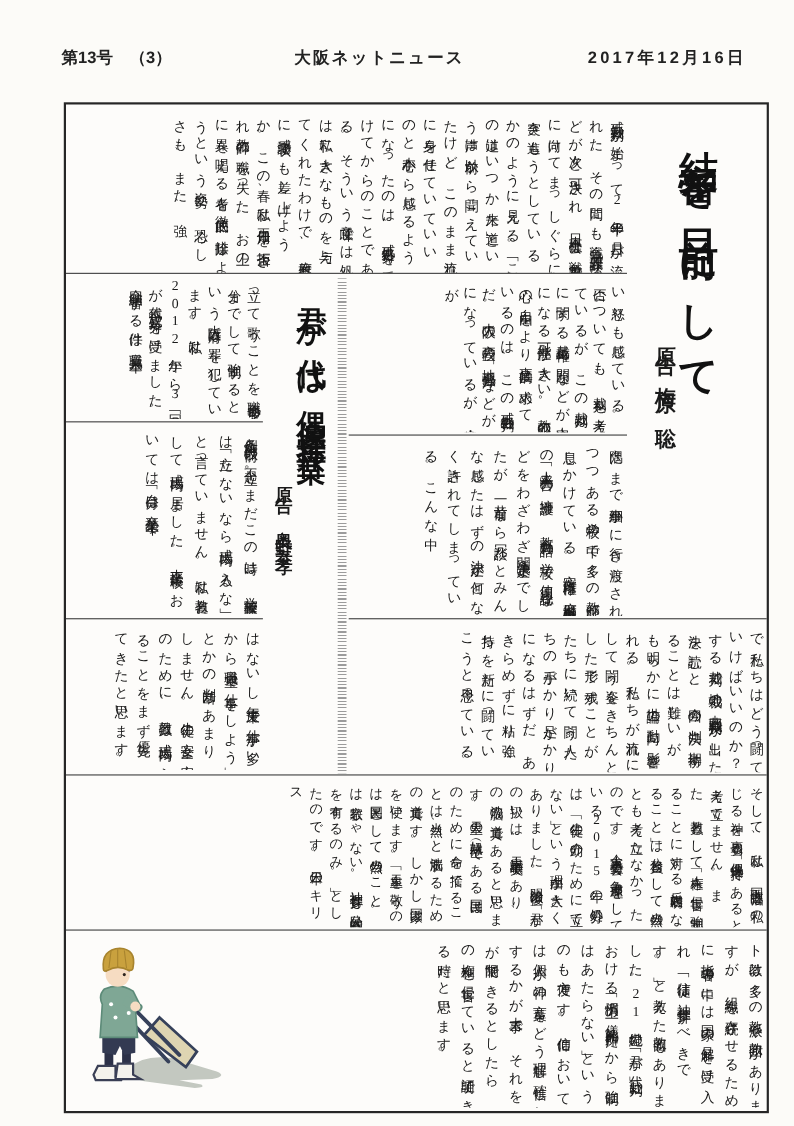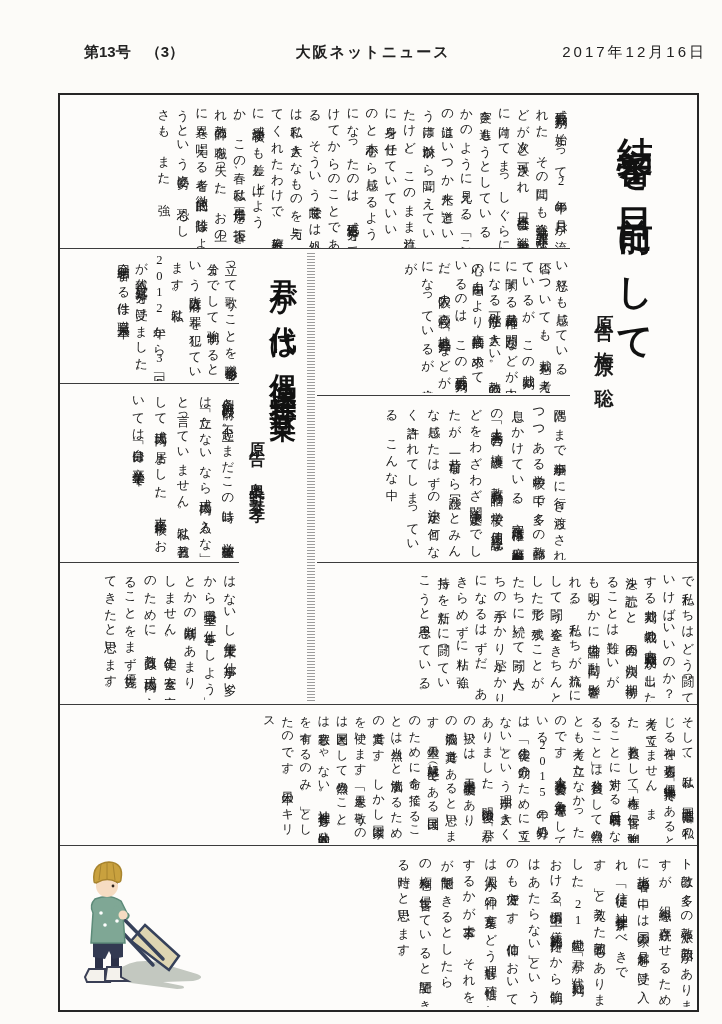--- a/index.html
+++ b/index.html
@@ -3,28 +3,28 @@
 <meta charset="utf-8">
 <style>
   html,body{margin:0;padding:0;background:#e9e7e2;}
   #screen{
     position:relative;width:722px;height:1024px;margin:0 auto;
     background:#fcfbf8;overflow:hidden;
     font-family:"Liberation Serif","DejaVu Serif",serif;color:#1e1e1e;
   }
   
   #header{
-    position:absolute;left:72px;top:36px;width:637px;height:26px;
+    position:absolute;left:44px;top:36px;width:637px;height:26px;
     display:flex;justify-content:space-between;align-items:flex-end;
     font-family:"Liberation Sans","DejaVu Sans",sans-serif;
     font-size:15px;font-weight:bold;color:#222;
   }
   #header .hl{padding-left:12px;}
   #header .hc{letter-spacing:2px;font-family:Liberation Serif, serif;}
-  #header .hr{letter-spacing:3px;padding-right:2px;font-weight:400;}
+  #header .hr{letter-spacing:3px;padding-right:2px;font-weight:700;}
   
   #page{
     position:absolute;left:58px;top:93px;width:637px;height:915px;
     border:2px solid #262626;box-sizing:content-box;background:#fdfcfa;
   }
   
   .vband{
     position:absolute;writing-mode:vertical-rl;text-orientation:upright;
     font-size:12.5px;letter-spacing:1.9px;color:#191919;
     overflow:hidden;text-align:start;

